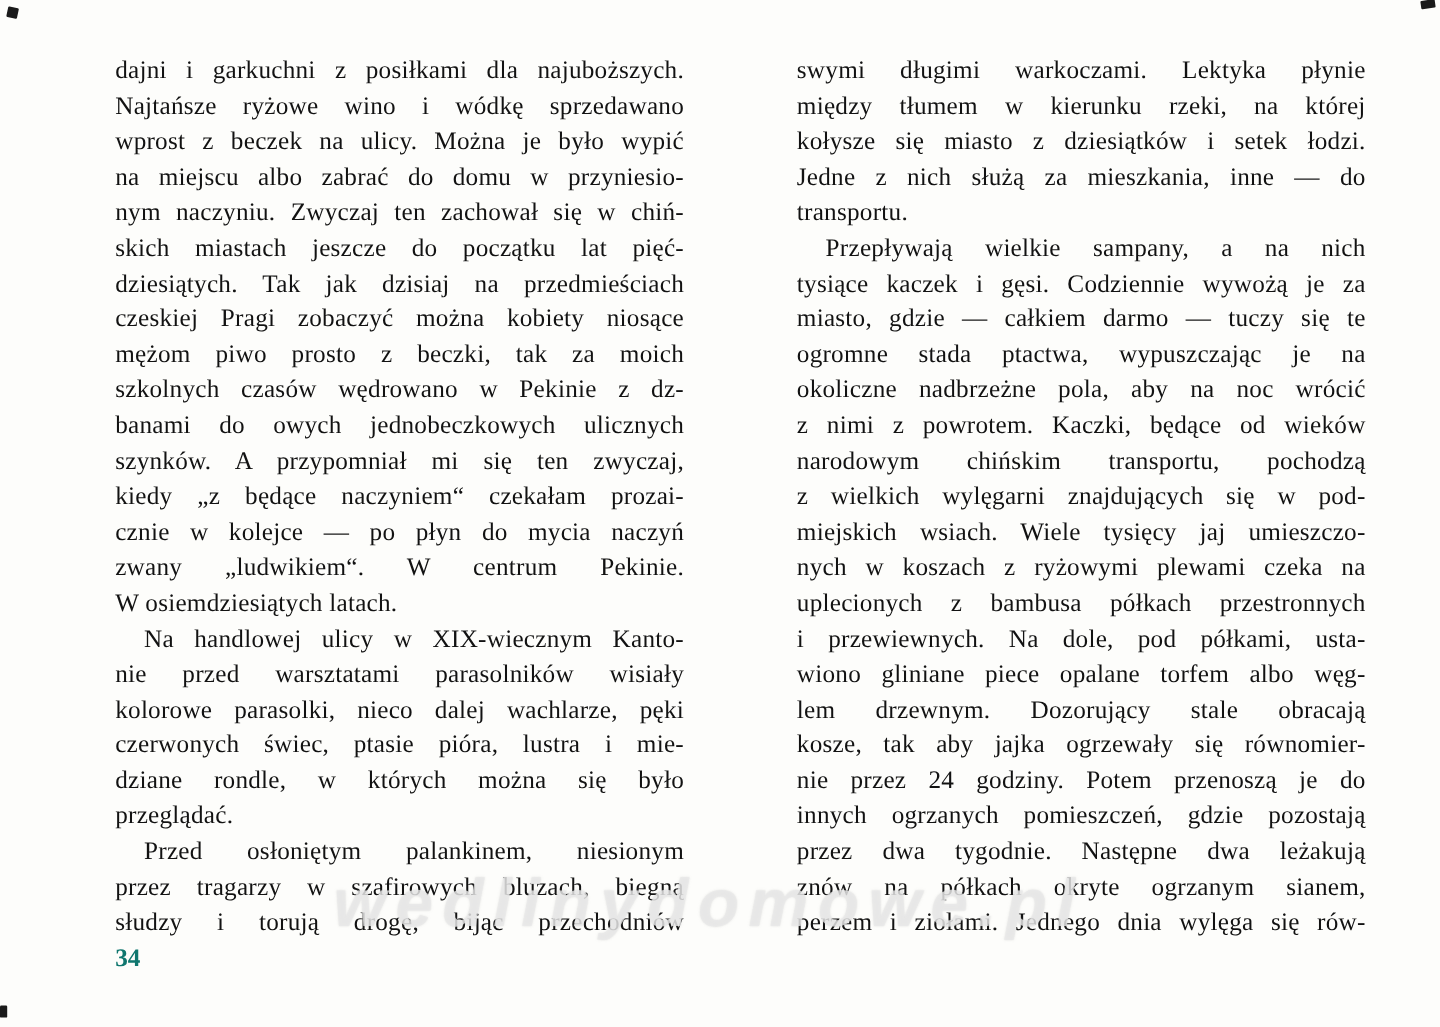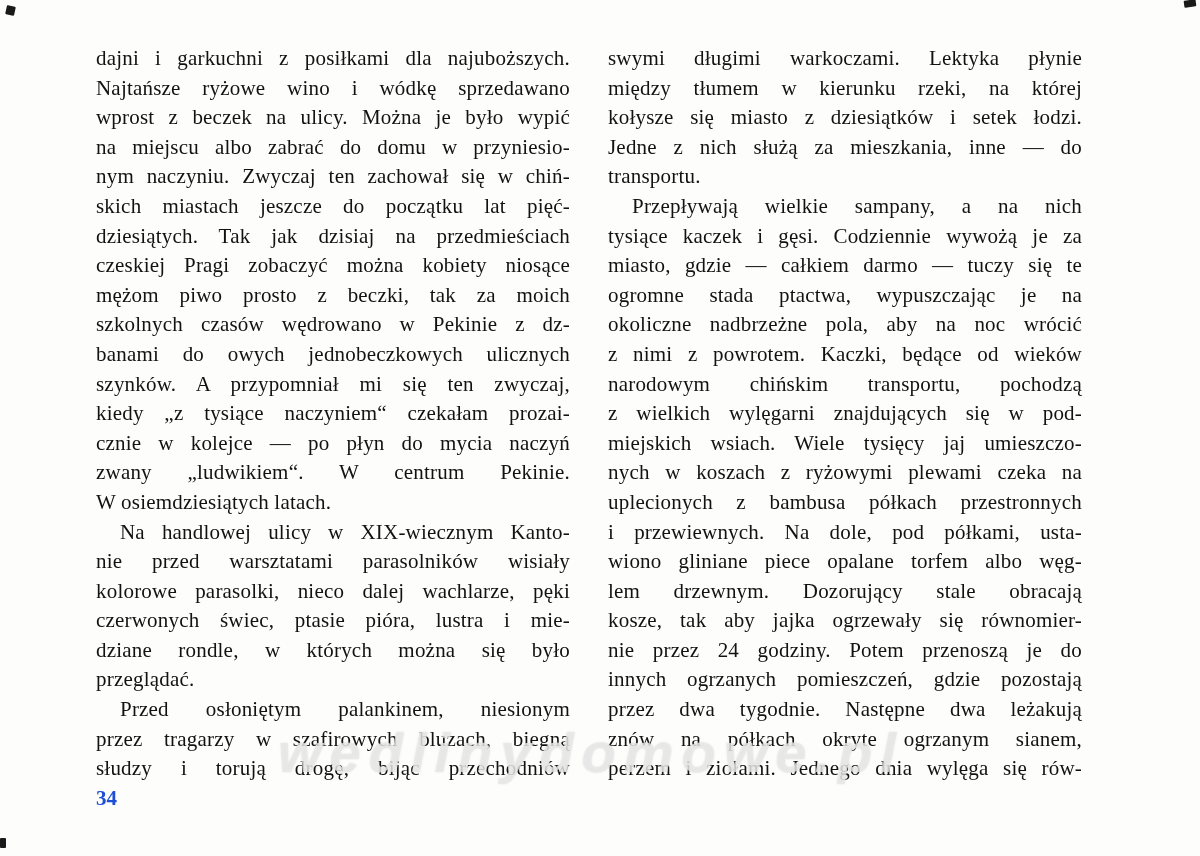--- a/index.html
+++ b/index.html
@@ -18,21 +18,21 @@
     inset: 0;
     background: #fdfdfb;
     font-family: "Liberation Serif", "DejaVu Serif", serif;
     color: #121212;
   }
   .columns {
     position: absolute;
     left: 96px;
     top: 44px;
     display: flex;
-    gap: 38px;
+    gap: 94px;
   }
   .col {
     width: 474px;
   }
   .line {
     font-size: 21px;
     line-height: 29.6px;
     text-align: justify;
     text-align-last: justify;
     letter-spacing: 0.2px;
@@ -43,21 +43,21 @@
   .line.indent {
     text-indent: 24px;
   }
   .page-number {
     position: absolute;
     left: 96px;
     top: 786px;
     font-size: 21px;
     font-weight: bold;
     font-family: "Liberation Serif", "DejaVu Serif", serif;
-    color: #1d4ed8;
+    color: #0f766e;
   }
   .watermark {
     position: absolute;
     left: 278px;
     top: 720px;
     font-family: "Liberation Sans", "DejaVu Sans", sans-serif;
     font-size: 56px;
     font-weight: 700;
     letter-spacing: 8px;
     white-space: nowrap;
@@ -88,21 +88,21 @@
         <div class="line">wprost z beczek na ulicy. Można je było wypić</div>
         <div class="line">na miejscu albo zabrać do domu w przyniesio-</div>
         <div class="line">nym naczyniu. Zwyczaj ten zachował się w chiń-</div>
         <div class="line">skich miastach jeszcze do początku lat pięć-</div>
         <div class="line">dziesiątych. Tak jak dzisiaj na przedmieściach</div>
         <div class="line">czeskiej Pragi zobaczyć można kobiety niosące</div>
         <div class="line">mężom piwo prosto z beczki, tak za moich</div>
         <div class="line">szkolnych czasów wędrowano w Pekinie z dz-</div>
         <div class="line">banami do owych jednobeczkowych ulicznych</div>
         <div class="line">szynków. A przypomniał mi się ten zwyczaj,</div>
-        <div class="line">kiedy „z tysiące naczyniem“ czekałam prozai-</div>
+        <div class="line">kiedy „z będące naczyniem“ czekałam prozai-</div>
         <div class="line">cznie w kolejce — po płyn do mycia naczyń</div>
         <div class="line">zwany „ludwikiem“. W centrum Pekinie.</div>
         <div class="line end">W osiemdziesiątych latach.</div>
         <div class="line indent">Na handlowej ulicy w XIX-wiecznym Kanto-</div>
         <div class="line">nie przed warsztatami parasolników wisiały</div>
         <div class="line">kolorowe parasolki, nieco dalej wachlarze, pęki</div>
         <div class="line">czerwonych świec, ptasie pióra, lustra i mie-</div>
         <div class="line">dziane rondle, w których można się było</div>
         <div class="line end">przeglądać.</div>
         <div class="line indent">Przed osłoniętym palankinem, niesionym</div>

